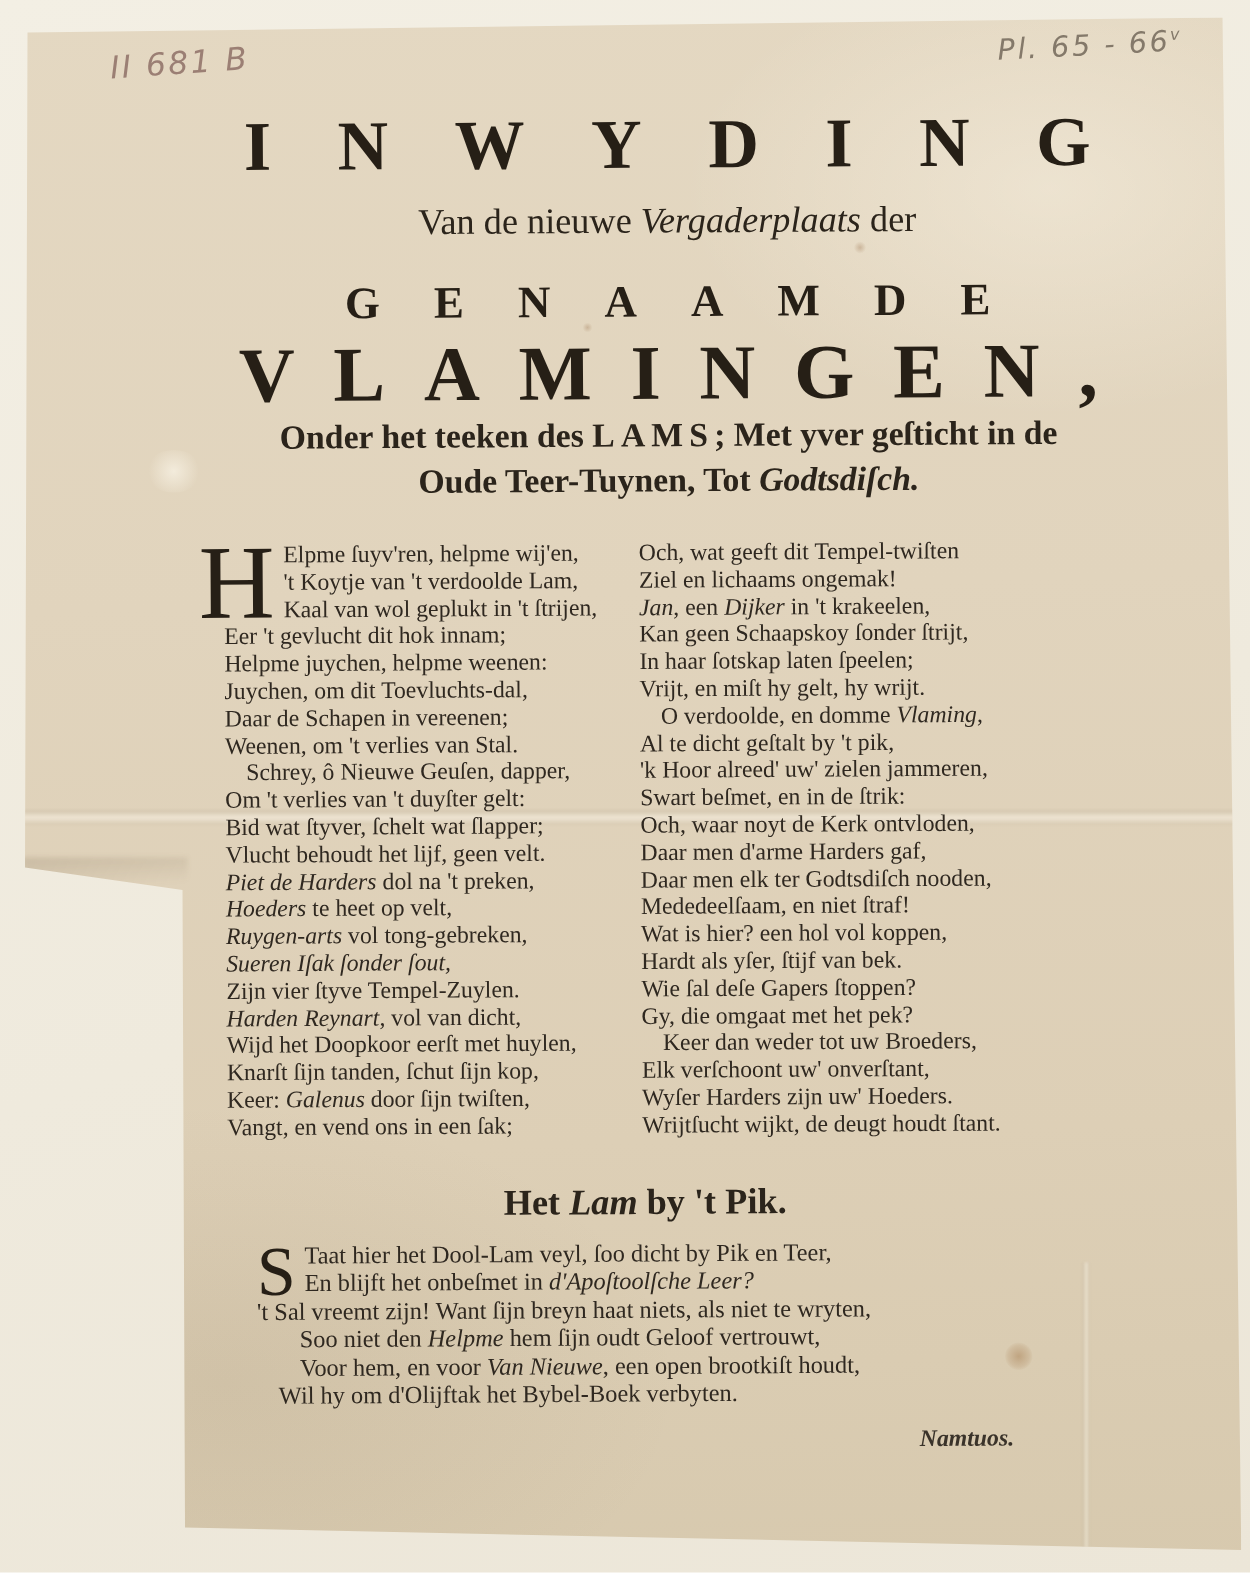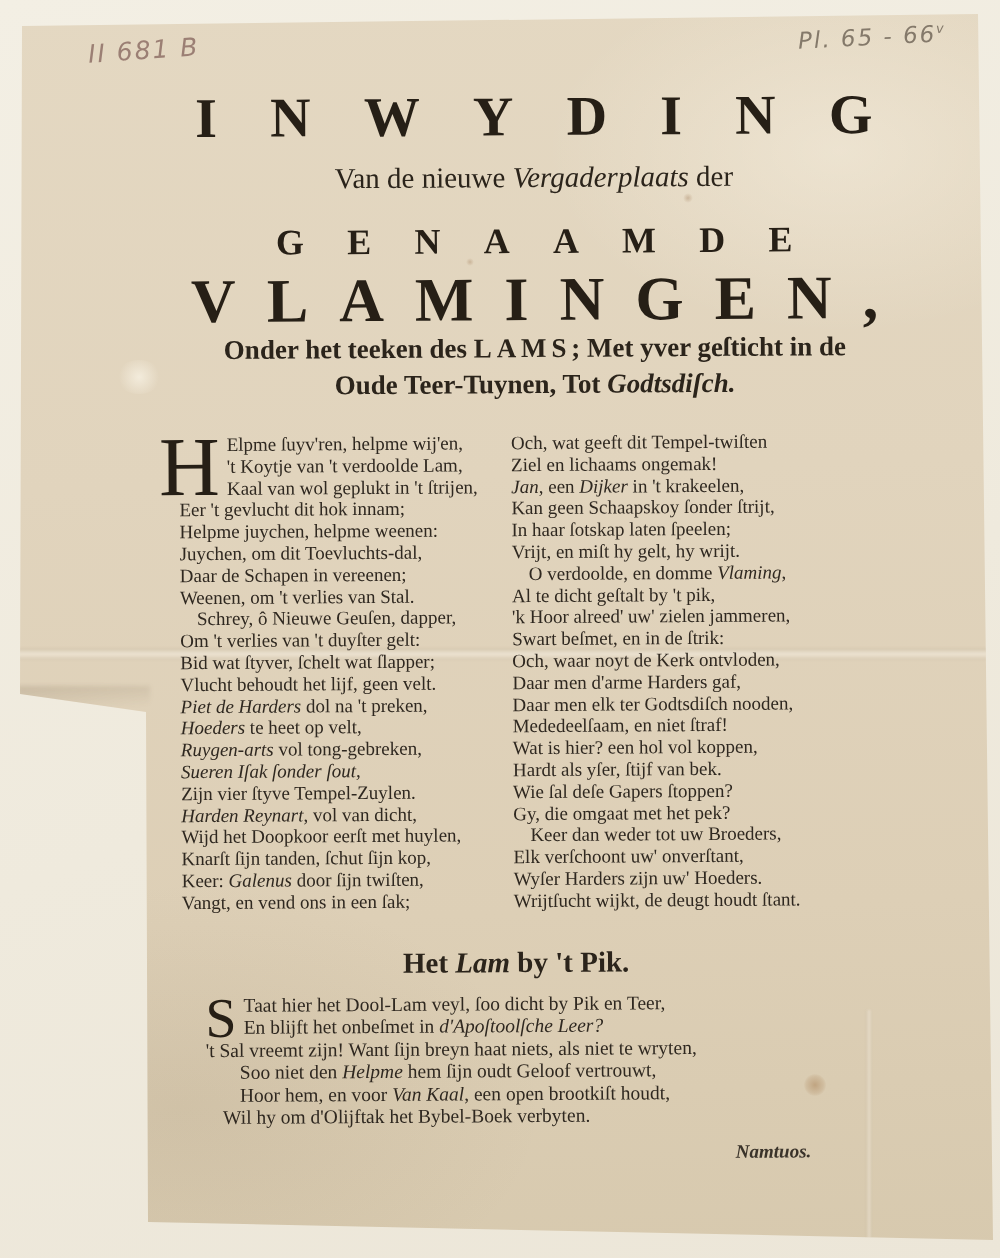--- a/index.html
+++ b/index.html
@@ -152,20 +152,20 @@
       </div>
 
       <div class="section-head"><span>Het </span><span class="it">Lam</span><span> by 't Pik.</span></div>
 
       <div class="final">
         <span class="dropcap dc-s">S</span>
       <div class="pline"><span>Taat hier het Dool-Lam veyl, ſoo dicht by Pik en Teer,</span></div>
           <div class="pline"><span>En blijft het onbeſmet in </span><span class="it">d'Apoſtoolſche Leer?</span></div>
           <div class="pline"><span>'t Sal vreemt zijn! Want ſijn breyn haat niets, als niet te wryten,</span></div>
           <div class="pline ind2"><span>Soo niet den </span><span class="it">Helpme</span><span> hem ſijn oudt Geloof vertrouwt,</span></div>
-          <div class="pline ind2"><span>Hoor hem, en voor </span><span class="it">Van Kaal</span><span>, een open brootkiſt houdt,</span></div>
+          <div class="pline ind2"><span>Voor hem, en voor </span><span class="it">Van Nieuwe</span><span>, een open brootkiſt houdt,</span></div>
           <div class="pline ind1"><span>Wil hy om d'Olijftak het Bybel-Boek verbyten.</span></div>
         </div>
 
       <div class="signature">Namtuos.</div>
     </div>
   </div>
 </div>
 
 </body></html>

